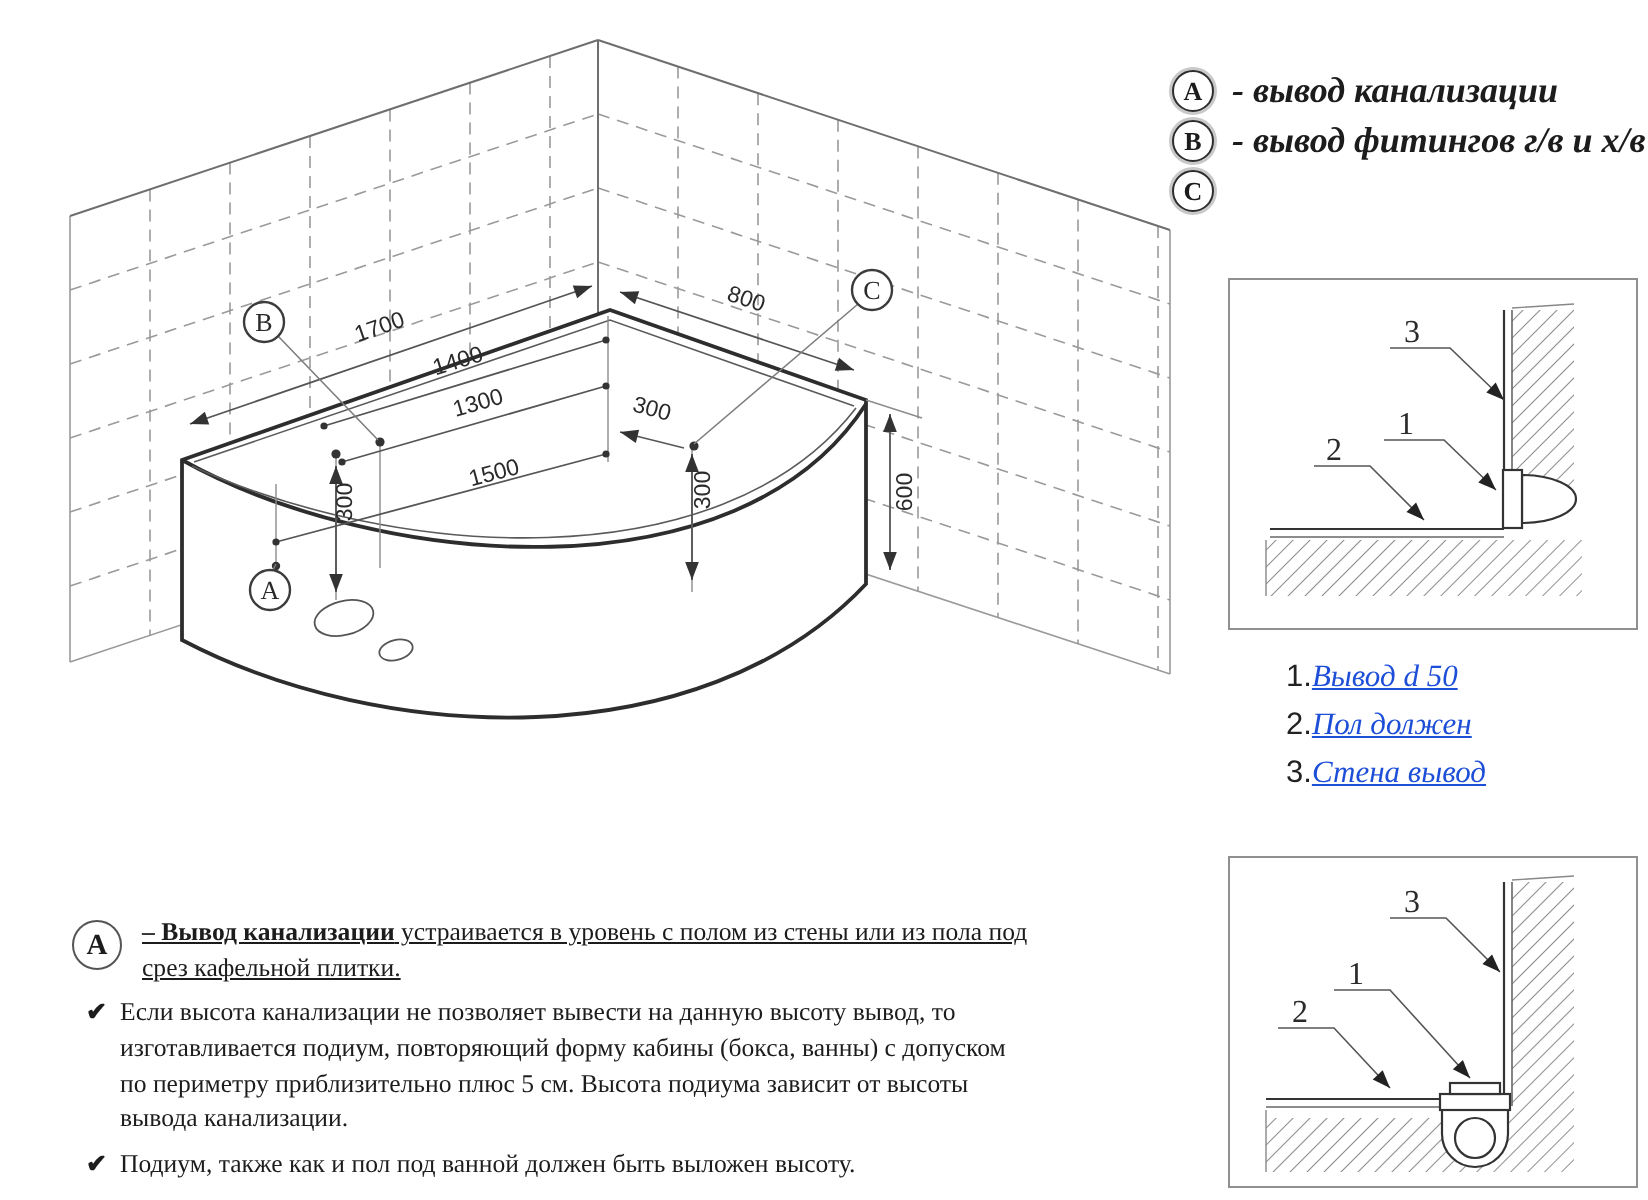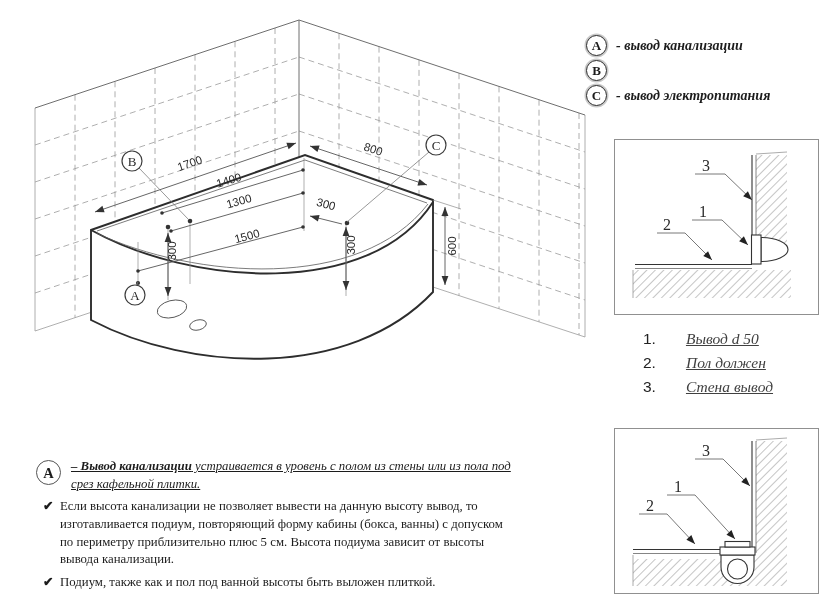--- a/index.html
+++ b/index.html
@@ -7,37 +7,37 @@
         font-family:"Liberation Serif",serif;color:#1c1c1c;}
   .abs{position:absolute;}
   svg text{font-family:"Liberation Sans",sans-serif;fill:#2a2a2a;}
   svg text.ser{font-family:"Liberation Serif",serif;}
   
   #legend{left:586px;top:33px;width:235px;}
   .leg-row{display:flex;align-items:center;height:25px;}
   .badge{position:relative;width:19px;height:19px;border:1.4px solid #2e2e2e;border-radius:50%;
          box-shadow:0 0 0 1.5px #c9c9c9;display:flex;align-items:center;justify-content:center;
          font-weight:bold;font-size:13px;flex:0 0 auto;background:#fff;}
-  .leg-label{margin-left:9px;font-style:italic;font-weight:600;font-size:14px;white-space:nowrap;}
+  .leg-label{margin-left:9px;font-style:italic;font-weight:600;font-size:18px;white-space:nowrap;}
   
   .detailbox{background:#fff;border:1px solid #909090;}
   #detail-top{left:614px;top:139px;width:203px;height:174px;}
   #detail-bottom{left:614px;top:428px;width:203px;height:164px;}
   
   #parts-list{left:643px;top:330px;}
   .pl-row{display:flex;align-items:baseline;margin-bottom:6px;}
   .pl-num{font-family:"Liberation Sans",sans-serif;font-size:15.5px;color:#222;}
-  .pl-label{font-size:15.5px;font-style:italic;text-decoration:underline;color:#404040;margin-left:30px;}
+  .pl-label{font-size:15.5px;font-style:italic;text-decoration:underline;color:#1d4ed8;}
   
   #notes{left:30px;top:458px;width:505px;font-size:12.8px;line-height:1.38;}
   .notes-header{display:flex;}
   .notes-badge{width:23px;height:23px;border:1.3px solid #555;border-radius:50%;flex:0 0 auto;
                display:flex;align-items:center;justify-content:center;font-weight:bold;font-size:14.5px;
                margin:2px 10px 0 6px;background:#fff;}
-  .notes-headtext{font-style:italic;width:462px;}
+  .notes-headtext{width:462px;}
   .nh-bold{font-weight:bold;text-decoration:underline;}
   .nh-rest{text-decoration:underline;}
   .bullet{display:flex;margin-top:5px;}
   .bullet-mark{width:17px;flex:0 0 auto;font-weight:bold;font-size:12.5px;padding-left:13px;box-sizing:content-box;}
   .bullet-text{width:458px;}
 </style>
 </head>
 <body>
 
 <div id="page">
@@ -163,24 +163,24 @@
     </g>
   </svg>
 
   <div id="legend" class="abs">
     <div class="leg-row">
       <div class="badge">A</div>
       <div class="leg-label">- вывод канализации</div>
     </div>
     <div class="leg-row">
       <div class="badge">B</div>
+      <div class="leg-label">- вывод фитингов г/в и х/в</div>
     </div>
     <div class="leg-row">
       <div class="badge">C</div>
-      <div class="leg-label">- вывод электропитания</div>
     </div>
   </div>
 
   <div id="detail-top" class="abs detailbox">
     <svg width="203" height="174" viewBox="0 0 203 174">
       <defs>
         <pattern id="hatch1" width="6" height="6" patternUnits="userSpaceOnUse" patternTransform="rotate(45)">
           <line x1="0" y1="0" x2="0" y2="6" stroke="#6f6f6f" stroke-width="0.8"></line>
         </pattern>
         <marker id="arw2" viewBox="0 0 10 8" refX="9.5" refY="4" markerWidth="10" markerHeight="8" markerUnits="userSpaceOnUse" orient="auto-start-reverse">
@@ -274,17 +274,17 @@
       <div class="notes-headtext">
         <span class="nh-bold">– Вывод канализации</span><span class="nh-rest"> устраивается в уровень с полом из стены или из пола под срез кафельной плитки.</span>
       </div>
     </div>
     <div class="bullet">
       <div class="bullet-mark">✔</div>
       <div class="bullet-text">Если высота канализации не позволяет вывести на данную высоту вывод, то изготавливается подиум, повторяющий форму кабины (бокса, ванны) с допуском по периметру приблизительно плюс 5 см. Высота подиума зависит от высоты вывода канализации.</div>
     </div>
     <div class="bullet">
       <div class="bullet-mark">✔</div>
-      <div class="bullet-text">Подиум, также как и пол под ванной высоты быть выложен плиткой.</div>
+      <div class="bullet-text">Подиум, также как и пол под ванной должен быть выложен высоту.</div>
     </div>
   </div>
 
 </div>
 
 </body></html>

